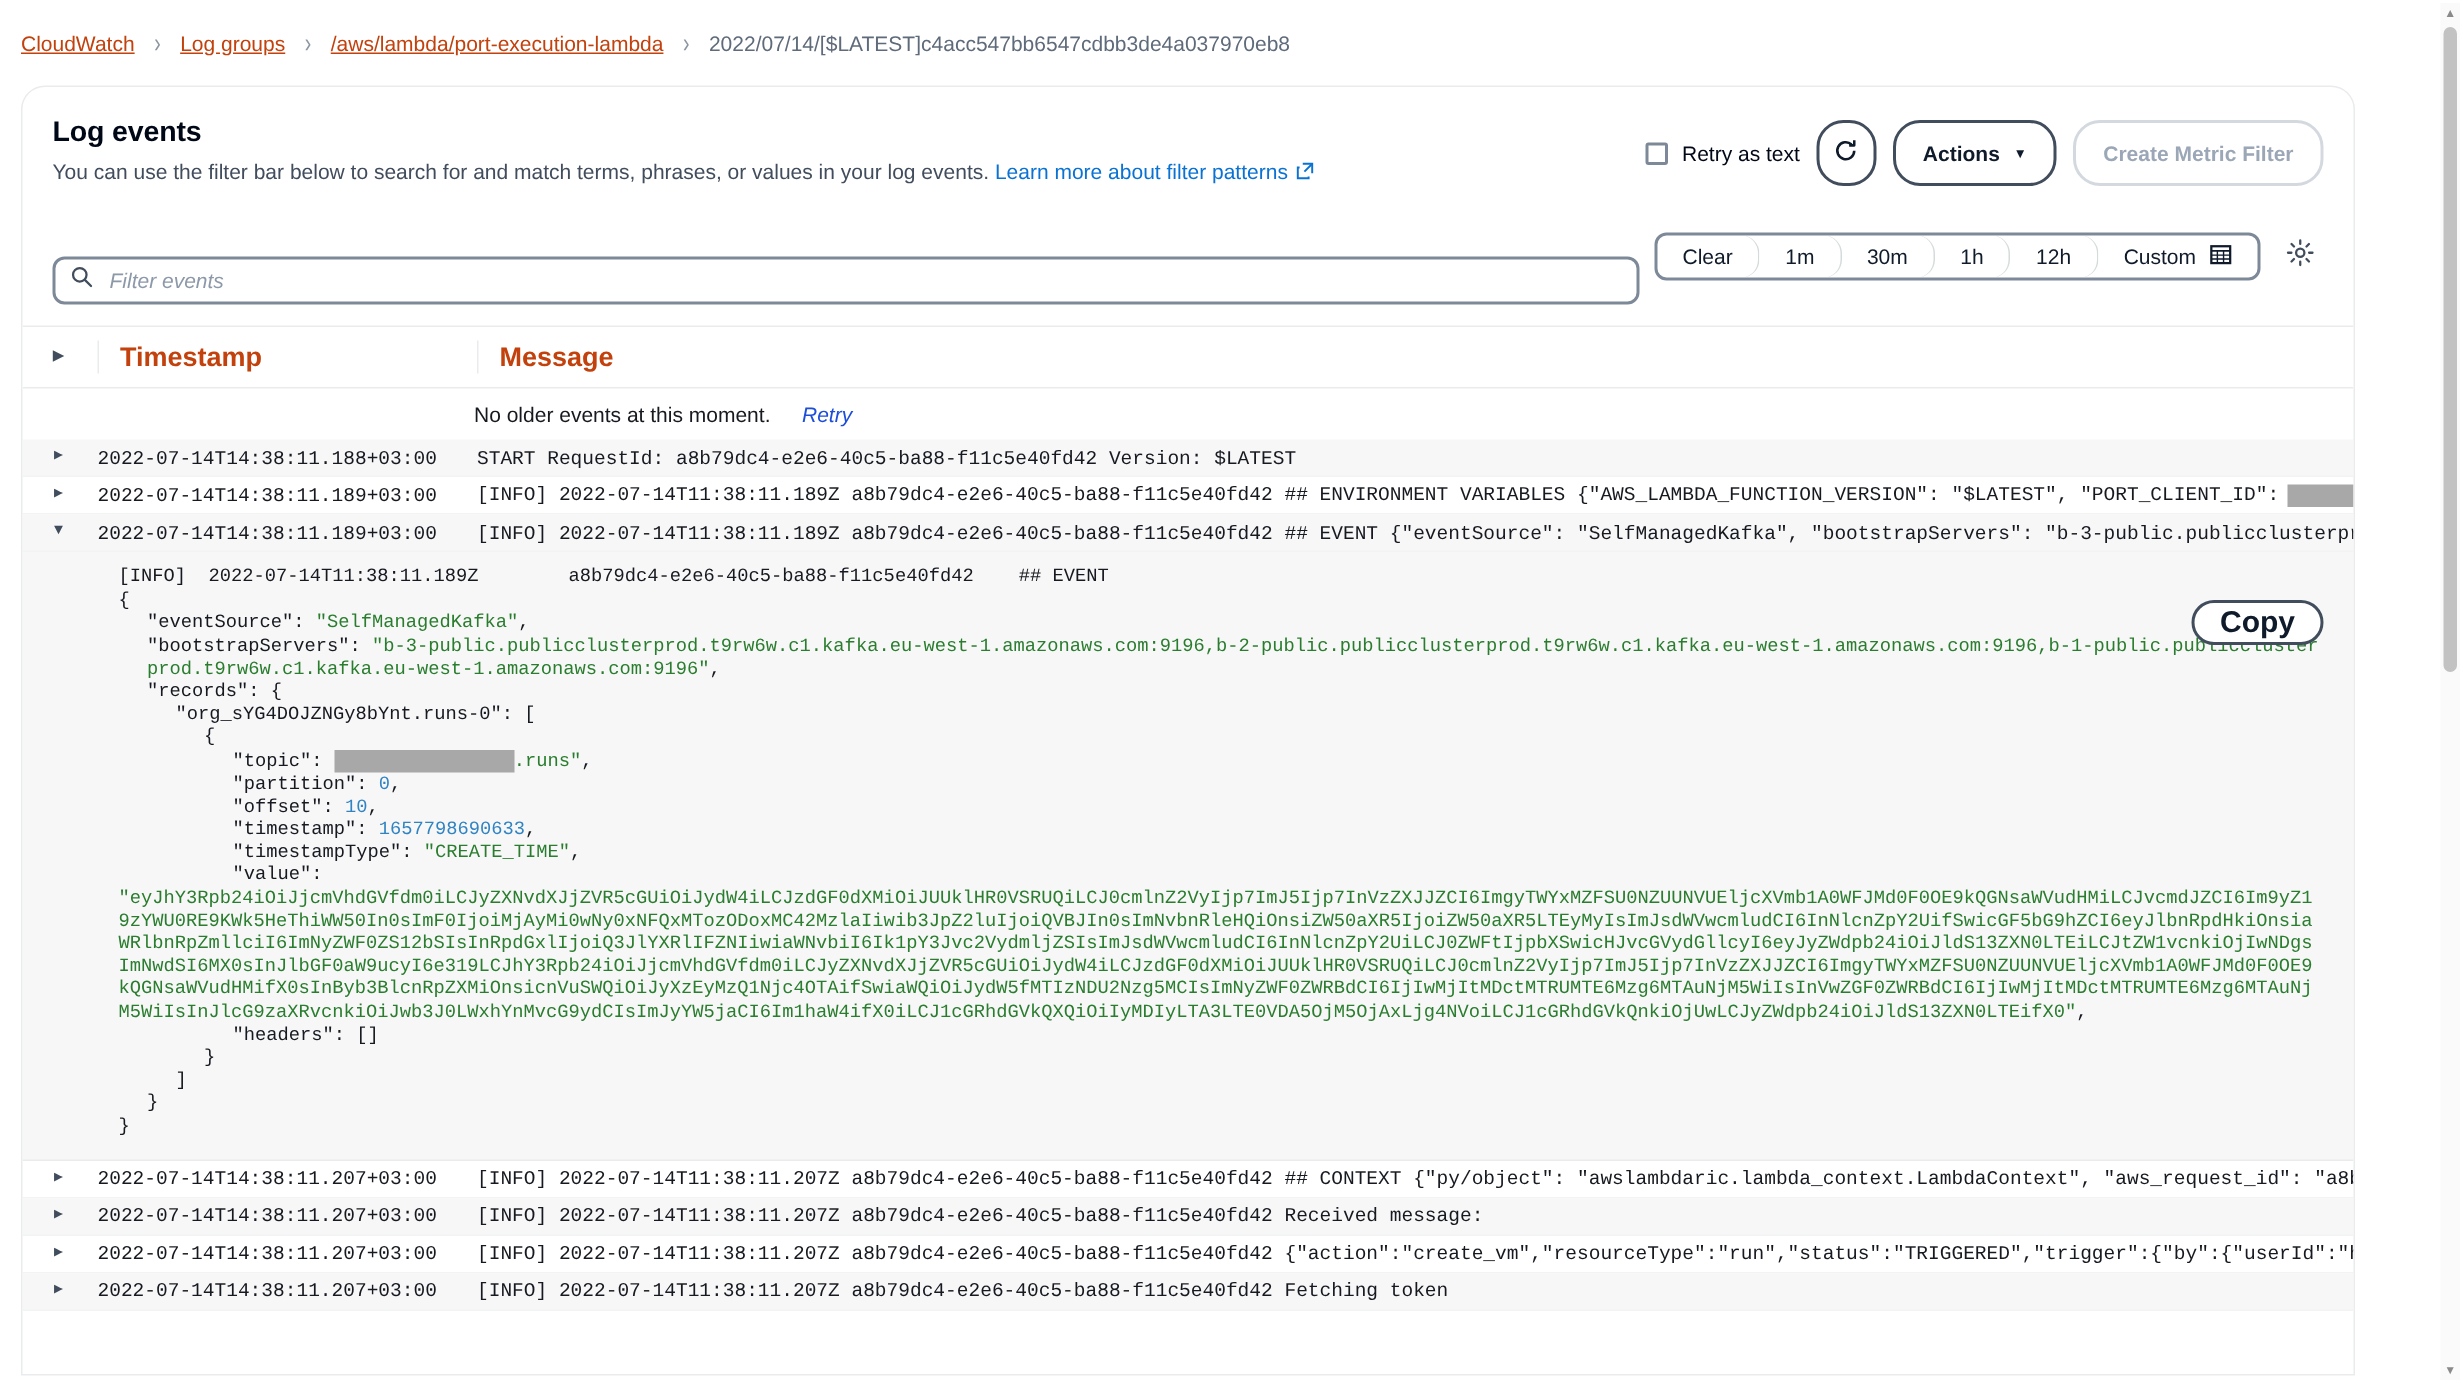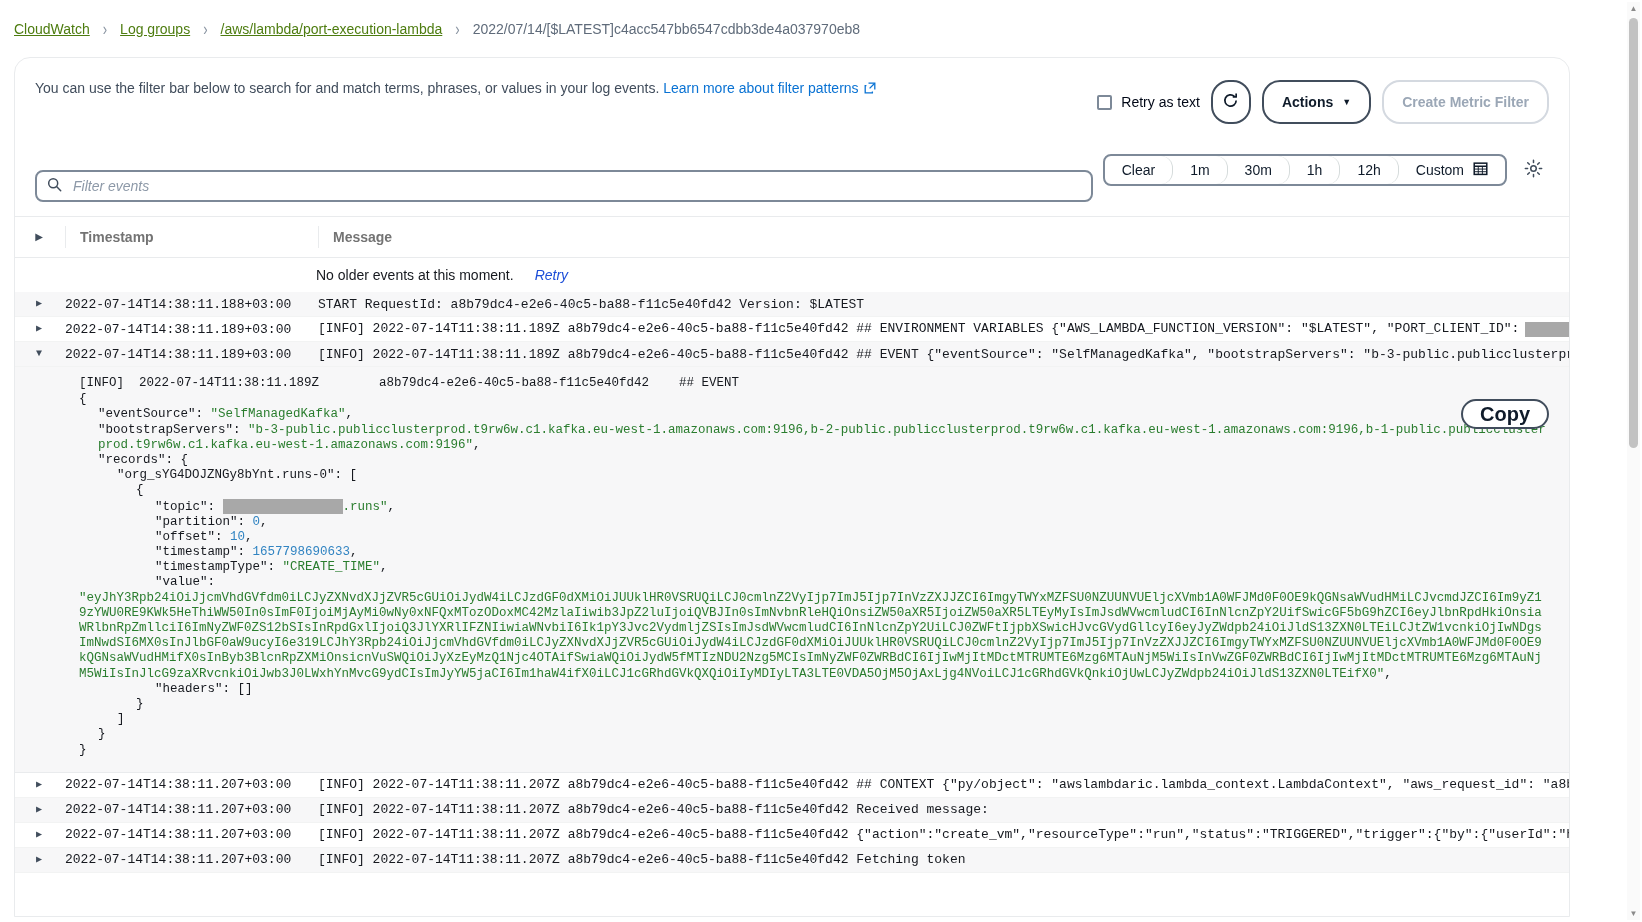--- a/index.html
+++ b/index.html
@@ -14,21 +14,21 @@
 
   
   .breadcrumb-bar {
     height: 57px;
     display: flex;
     align-items: center;
     padding-left: 14px;
     background: #ffffff;
     font-size: 14px;
   }
-  .crumb { color: #4d7c0f; white-space: nowrap; }
+  .crumb { color: #c2410c; white-space: nowrap; }
   .crumb.current { color: #5f6b7a; }
   .crumb-sep {
     color: #8b96a3;
     margin: 0 13px;
     font-size: 13px;
     display: inline-block;
     transform: scaleY(1.4);
   }
 
   
@@ -177,23 +177,23 @@
     border-top: 1px solid #e9ebed;
     border-bottom: 1px solid #e9ebed;
     height: 42px;
     align-items: center;
     background: #fff;
   }
   .col-expand { width: 48px; flex: 0 0 48px; display: flex; justify-content: center; }
   .col-ts { width: 253px; flex: 0 0 253px; }
   .col-msg { flex: 1 1 auto; min-width: 0; }
   .th {
-    font-size: 14px;
+    font-size: 18px;
     font-weight: bold;
-    color: #737373;
+    color: #c2410c;
     padding-left: 2px;
   }
   .th-sep {
     width: 1px; height: 22px; background: #e9ebed; margin-right: 14px;
   }
 
   .row {
     display: flex;
     align-items: center;
     min-height: 25px;
@@ -303,20 +303,21 @@
     <span class="crumb-sep">›</span>
     <a class="crumb" href="#">/aws/lambda/port-execution-lambda</a>
     <span class="crumb-sep">›</span>
     <span class="crumb current">2022/07/14/[$LATEST]c4acc547bb6547cdbb3de4a037970eb8</span>
   </div>
 
   <div class="container">
 
     <div class="card-header">
       <div class="title-block">
+        <div class="page-title">Log events</div>
         <div class="page-desc">
           <span>You can use the filter bar below to search for and match terms, phrases, or values in your log events.</span>
           <a class="link" href="#">Learn more about filter patterns</a><span class="ext-icon"><svg width="12" height="12" viewBox="0 0 12 12">
                 <path d="M4.5 1.2h6.3v6.3" fill="none" stroke="#0972d3" stroke-width="1.3"></path>
                 <path d="M10.5 1.5L5.6 6.4" fill="none" stroke="#0972d3" stroke-width="1.3"></path>
                 <path d="M8.4 9.6v1.2H1.2V3.6h1.2" fill="none" stroke="#0972d3" stroke-width="1.3"></path>
               </svg></span>
         </div>
       </div>
 

